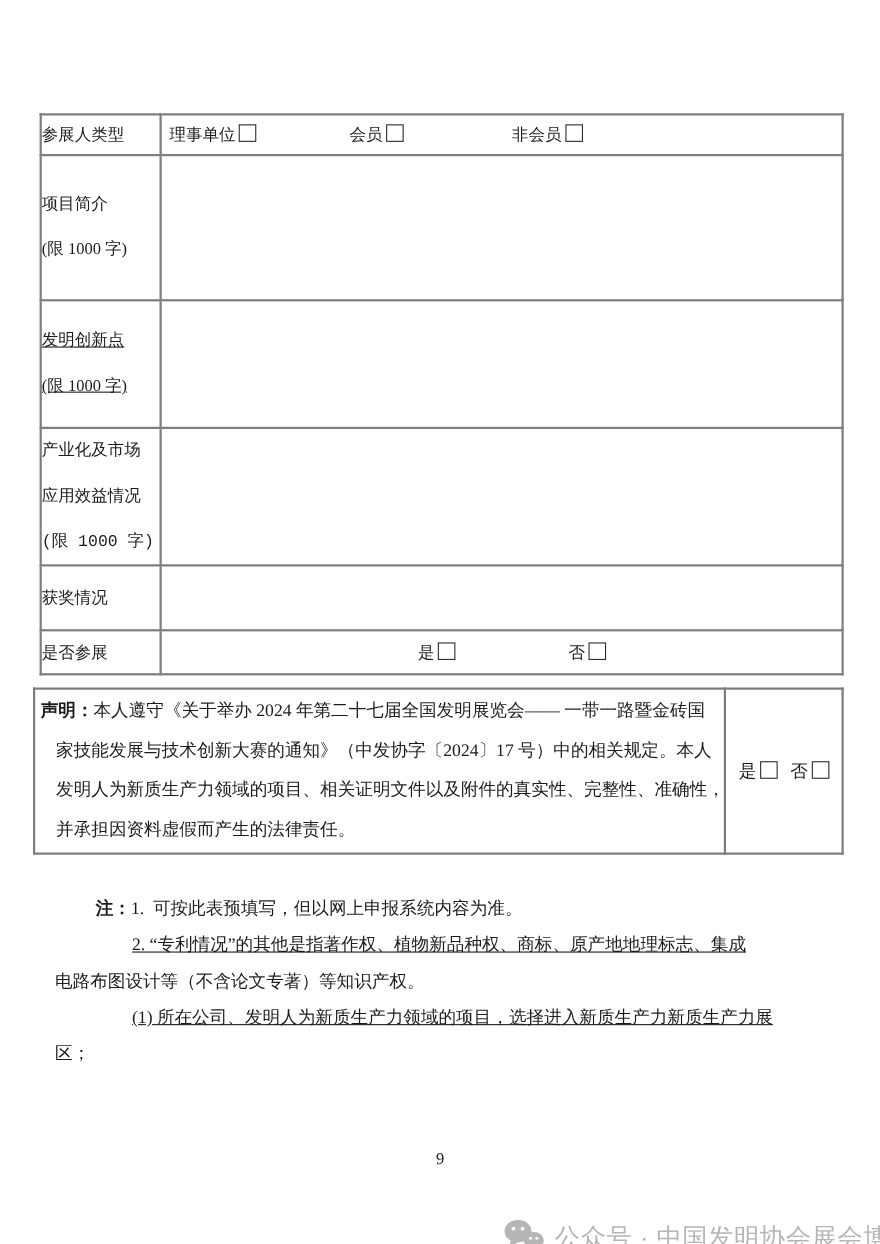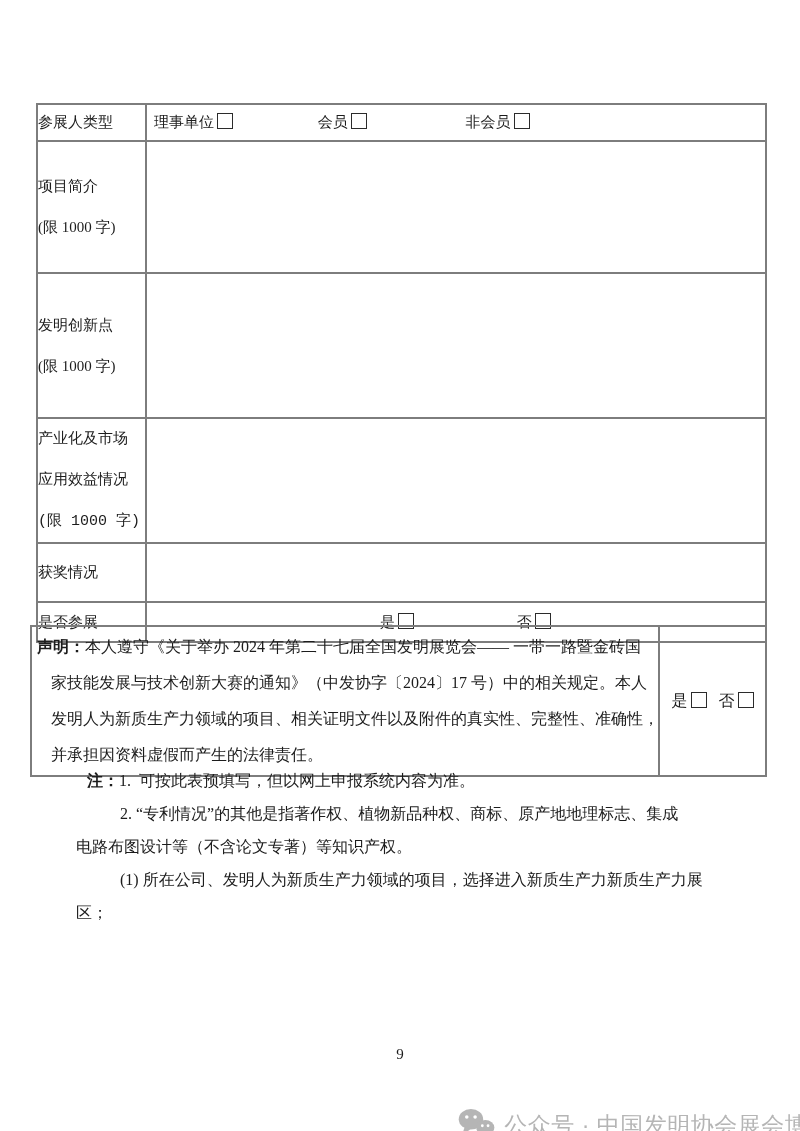--- a/index.html
+++ b/index.html
@@ -9,21 +9,21 @@
     color:#1c1c1c;
   }
   .page { position:relative; width:800px; height:1131px; overflow:hidden; background:#fff; }
 
   
   table { border-collapse:collapse; table-layout:fixed; }
   .main-table { position:absolute; top:103px; left:36px; width:729px; }
   .main-table td { border:2px solid #7d7d7d; padding:0; }
   .c-label { width:109px; }
   .c-content { width:620px; }
-  .r1 { height:37px; } .r2 { height:132px; } .r3 { height:145px; }
+  .r1 { height:37px; } .r2 { height:132px; } .r3 { height:116px;text-decoration:underline; }
   .r4 { height:123px;font-family:Liberation Mono, monospace; } .r5 { height:59px; } .r6 { height:40px; }
 
   .label-cell { text-align:left; vertical-align:middle; font-size:15px; }
   .label-line { line-height:41px; }
   .lh-n { line-height:normal; }
 
   .r1-cell { font-size:15px; padding-left:7px !important; white-space:nowrap; }
   .gap-a { margin-left:81px; }
   .gap-b { margin-left:95px; }
 
@@ -43,25 +43,25 @@
   .c-decl { width:628px; }
   .c-declcheck { width:107px; }
   .decl-text-cell { vertical-align:middle; font-size:16px; padding:2px 6px 2px 5px; }
   .decl-line { line-height:36px; white-space:pre; }
   .decl-line.cont { padding-left:14px; }
   .decl-label { font-weight:bold; }
   .decl-check-cell { text-align:center; vertical-align:middle; font-size:16px; white-space:nowrap; }
   .decl-check-cell .opt2 { margin-left:8px; }
 
   
-  .notes { position:absolute; top:764px; left:0; width:668px; font-size:16px; }
+  .notes { position:absolute; top:810px; left:0; width:668px; font-size:16px; }
   .notes .line { line-height:33px; white-space:pre; }
   .ind-note { padding-left:87px; }
-  .ind-num  { padding-left:120px; }
-  .ind-cont { padding-left:76px; }
+  .ind-num  { padding-left:120px;text-decoration:underline; }
+  .ind-cont { padding-left:50px; }
   .note-prefix { font-weight:bold; }
 
   
   .page-number { position:absolute; top:1046px; left:0; width:800px; text-align:center; font-size:15px; }
   .footer {
     position:absolute; top:1081px; left:417px;
     display:flex; align-items:center; gap:9px;
     color:#b5b5b5;
     font-family:"Liberation Sans","DejaVu Sans",sans-serif;
     font-size:23px; letter-spacing:0.5px; white-space:pre;

